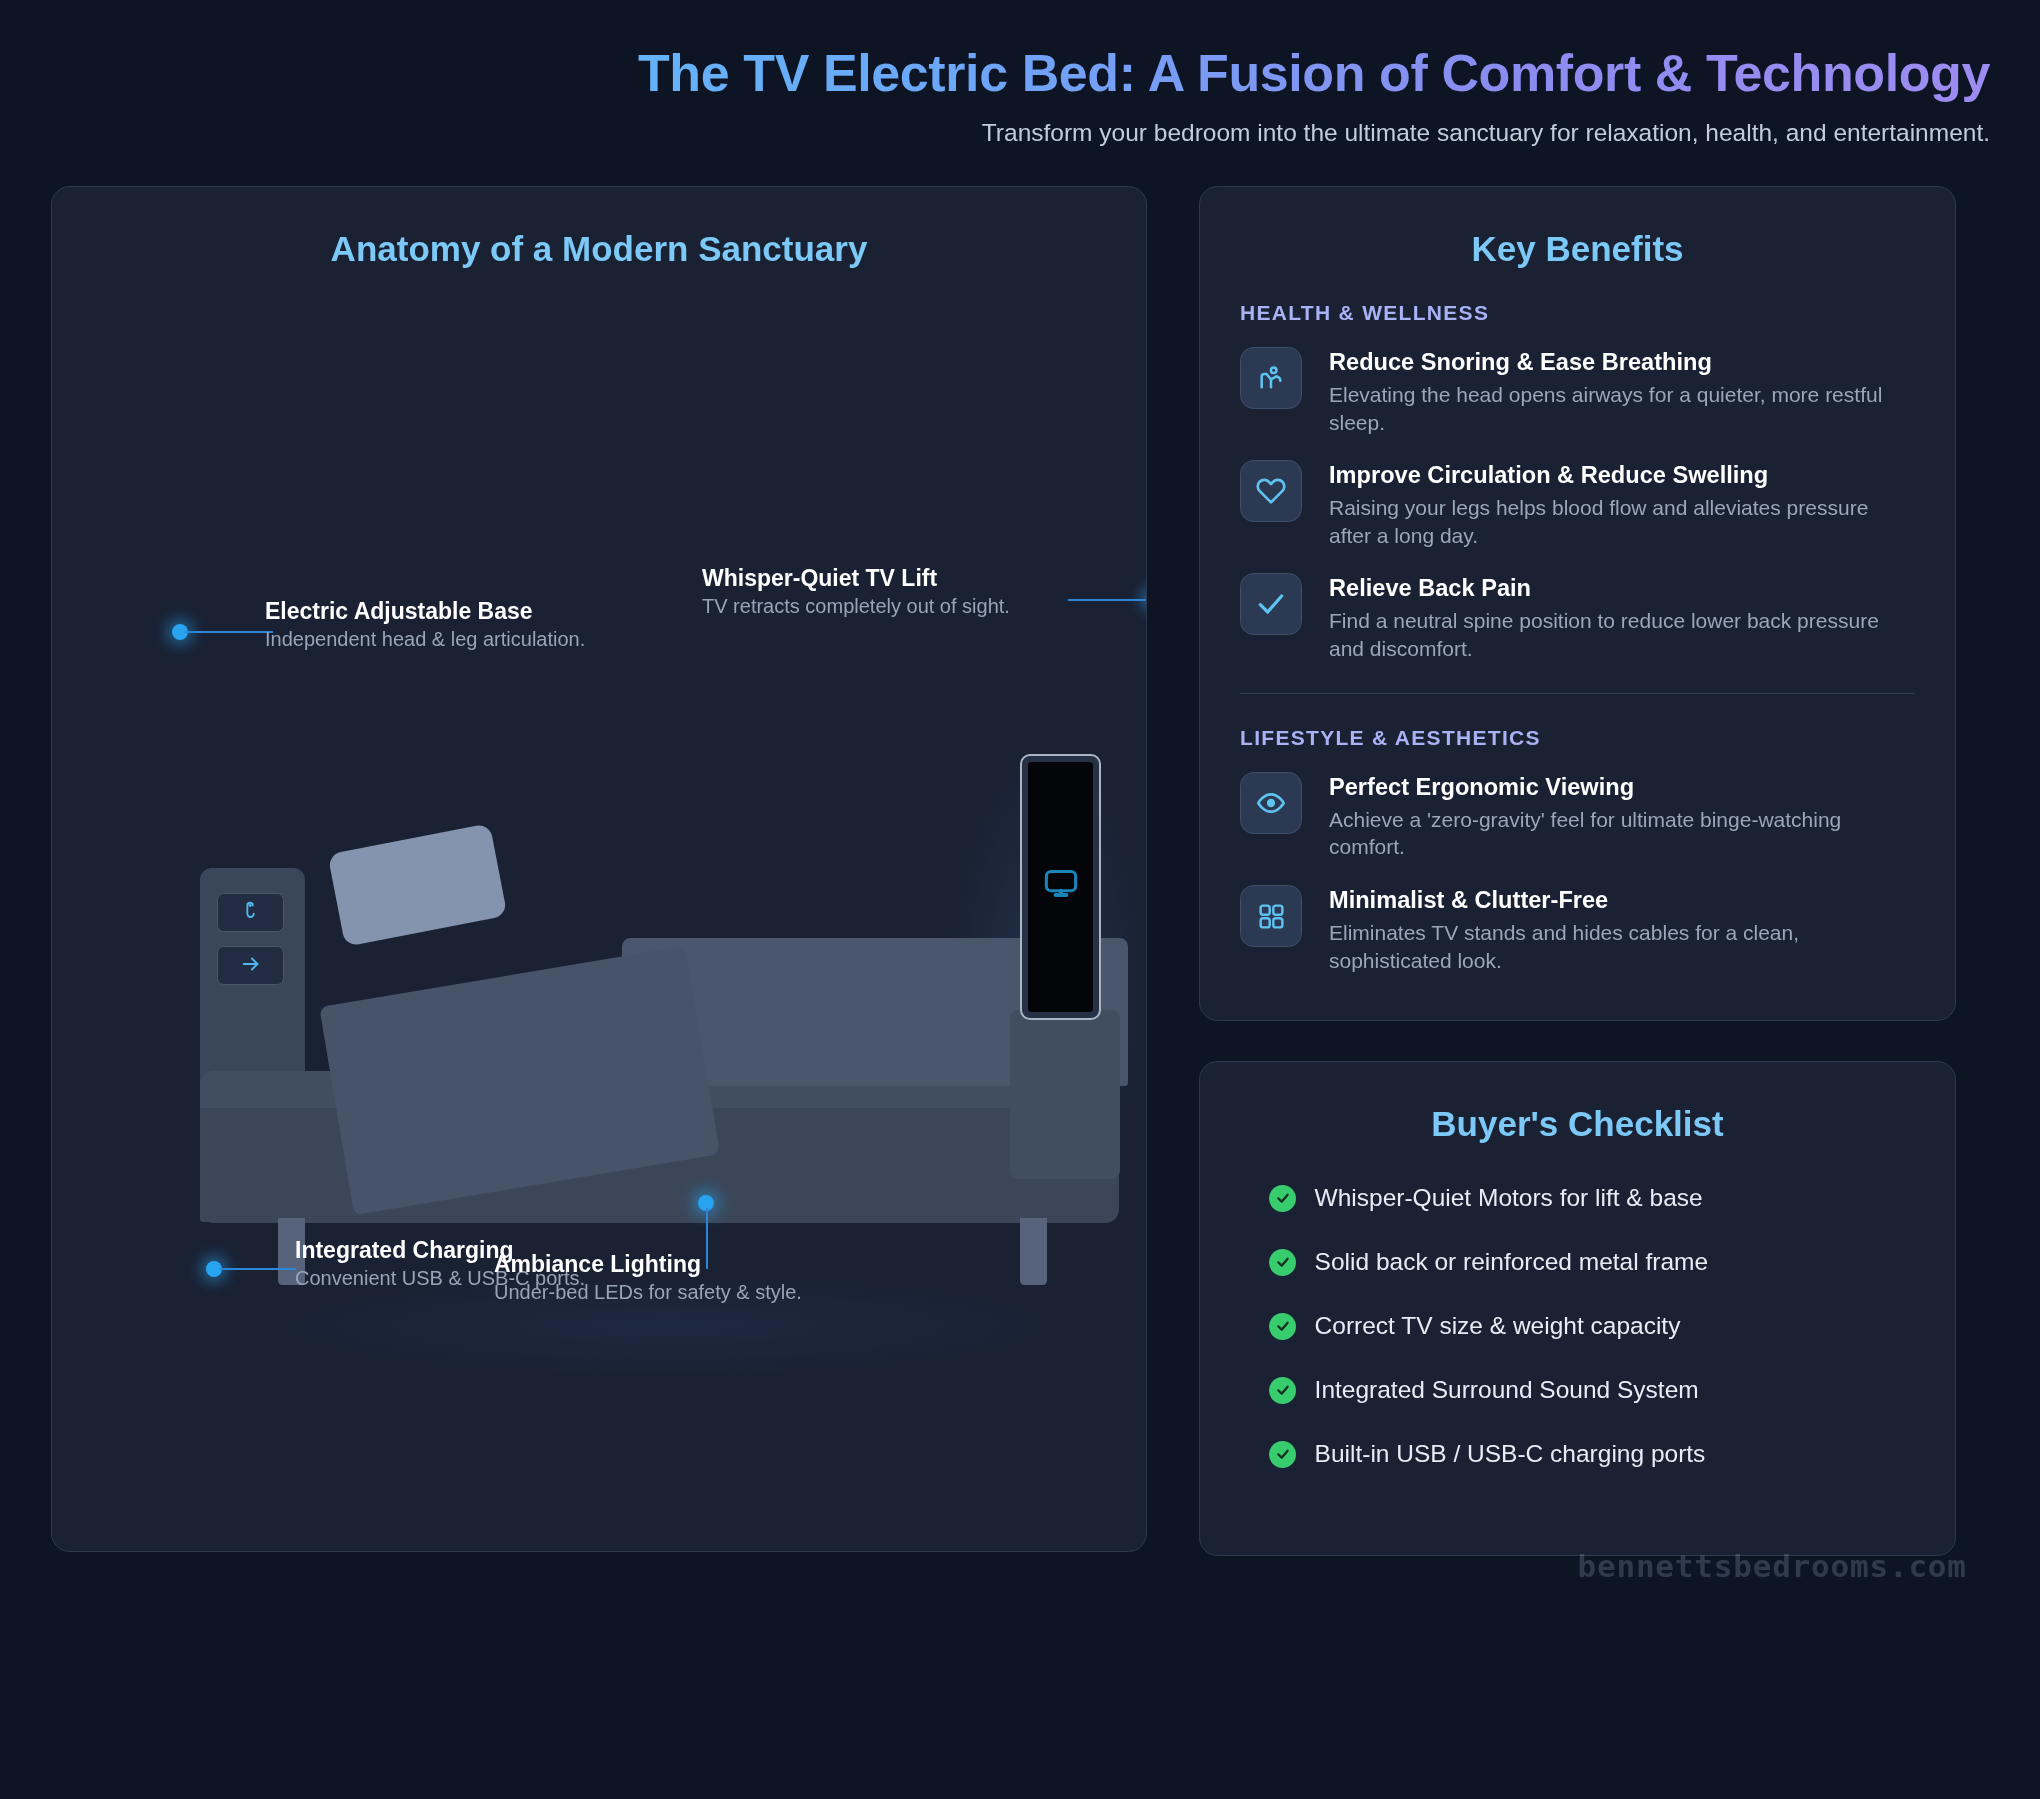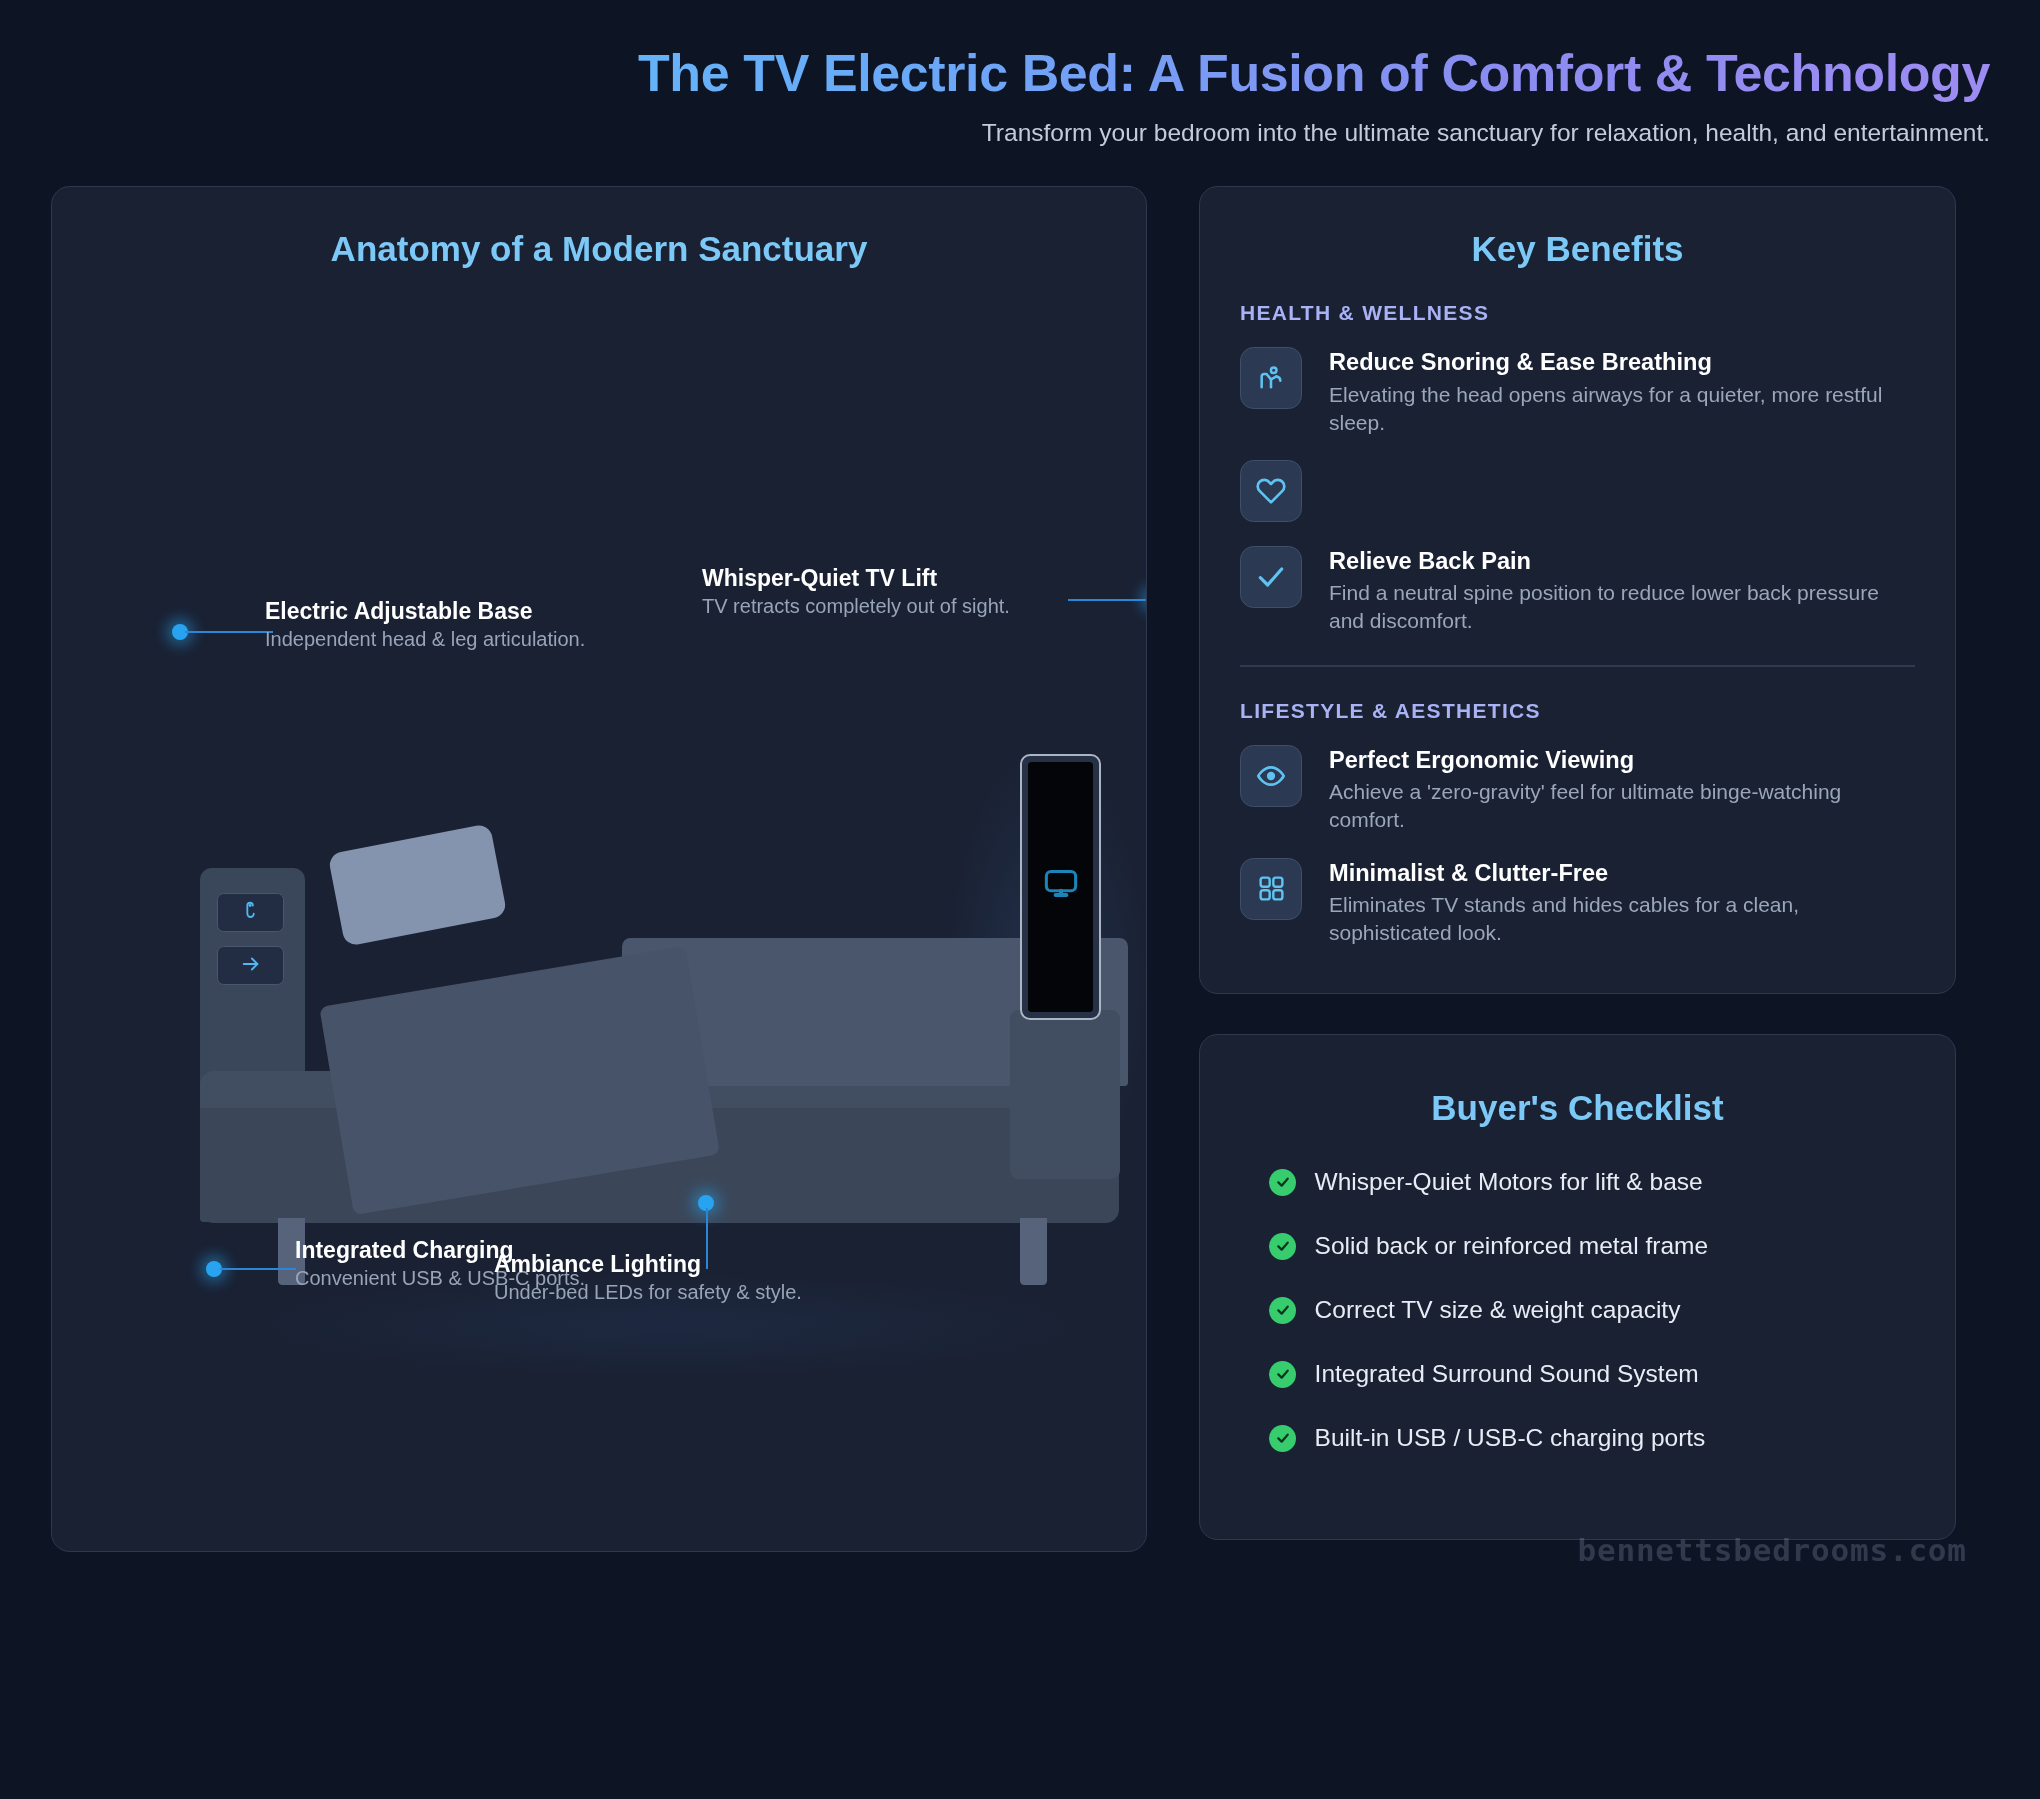--- a/index.html
+++ b/index.html
@@ -240,21 +240,21 @@
     line-height: 1.28; margin-bottom: 3.4px;
   }
   .b-desc { font-size: 21px; color: #9aa6b9; line-height: 1.33; }
 
   .divider { height: 1.3px; background: #303b52; margin: 30px 0 0 0; }
 
   
   .checklist { padding: 42px 40px 51px 40px; position: relative; }
   .cl-title {
     text-align: center; font-size: 35px; font-weight: bold;
-    color: #7cc9f7; margin-bottom: 40px; margin-top: 11px;
+    color: #7cc9f7; margin-bottom: 40px;
   }
   .cl-item {
     display: flex; align-items: center; gap: 18.6px;
     margin-bottom: 36px;
     padding-left: 29px;
   }
   .cl-item:last-child { margin-bottom: 0; }
   .cl-check {
     flex: 0 0 27px; width: 27px; height: 27px;
     border-radius: 50%;
@@ -391,20 +391,24 @@
             <div class="b-desc">Elevating the head opens airways for a quieter, more restful sleep.</div>
           </div>
         </div>
 
         <div class="benefit">
           <div class="b-icon">
             <svg width="32" height="32" viewBox="0 0 24 24" fill="none" stroke="#5fc3f2" stroke-width="2" stroke-linecap="round" stroke-linejoin="round">
               <path d="M12 20.5 3.8 12.3a4.9 4.9 0 1 1 6.9-6.9l1.3 1.3 1.3-1.3a4.9 4.9 0 1 1 6.9 6.9Z"></path>
             </svg>
           </div>
+          <div class="b-text">
+            <div class="b-title">Improve Circulation &amp; Reduce Swelling</div>
+            <div class="b-desc">Raising your legs helps blood flow and alleviates pressure after a long day.</div>
+          </div>
         </div>
 
         <div class="benefit">
           <div class="b-icon">
             <svg width="32" height="32" viewBox="0 0 24 24" fill="none" stroke="#5fc3f2" stroke-width="2.4" stroke-linecap="round" stroke-linejoin="round">
               <polyline points="4,12.5 9.5,18 20,6"></polyline>
             </svg>
           </div>
           <div class="b-text">
             <div class="b-title">Relieve Back Pain</div>

